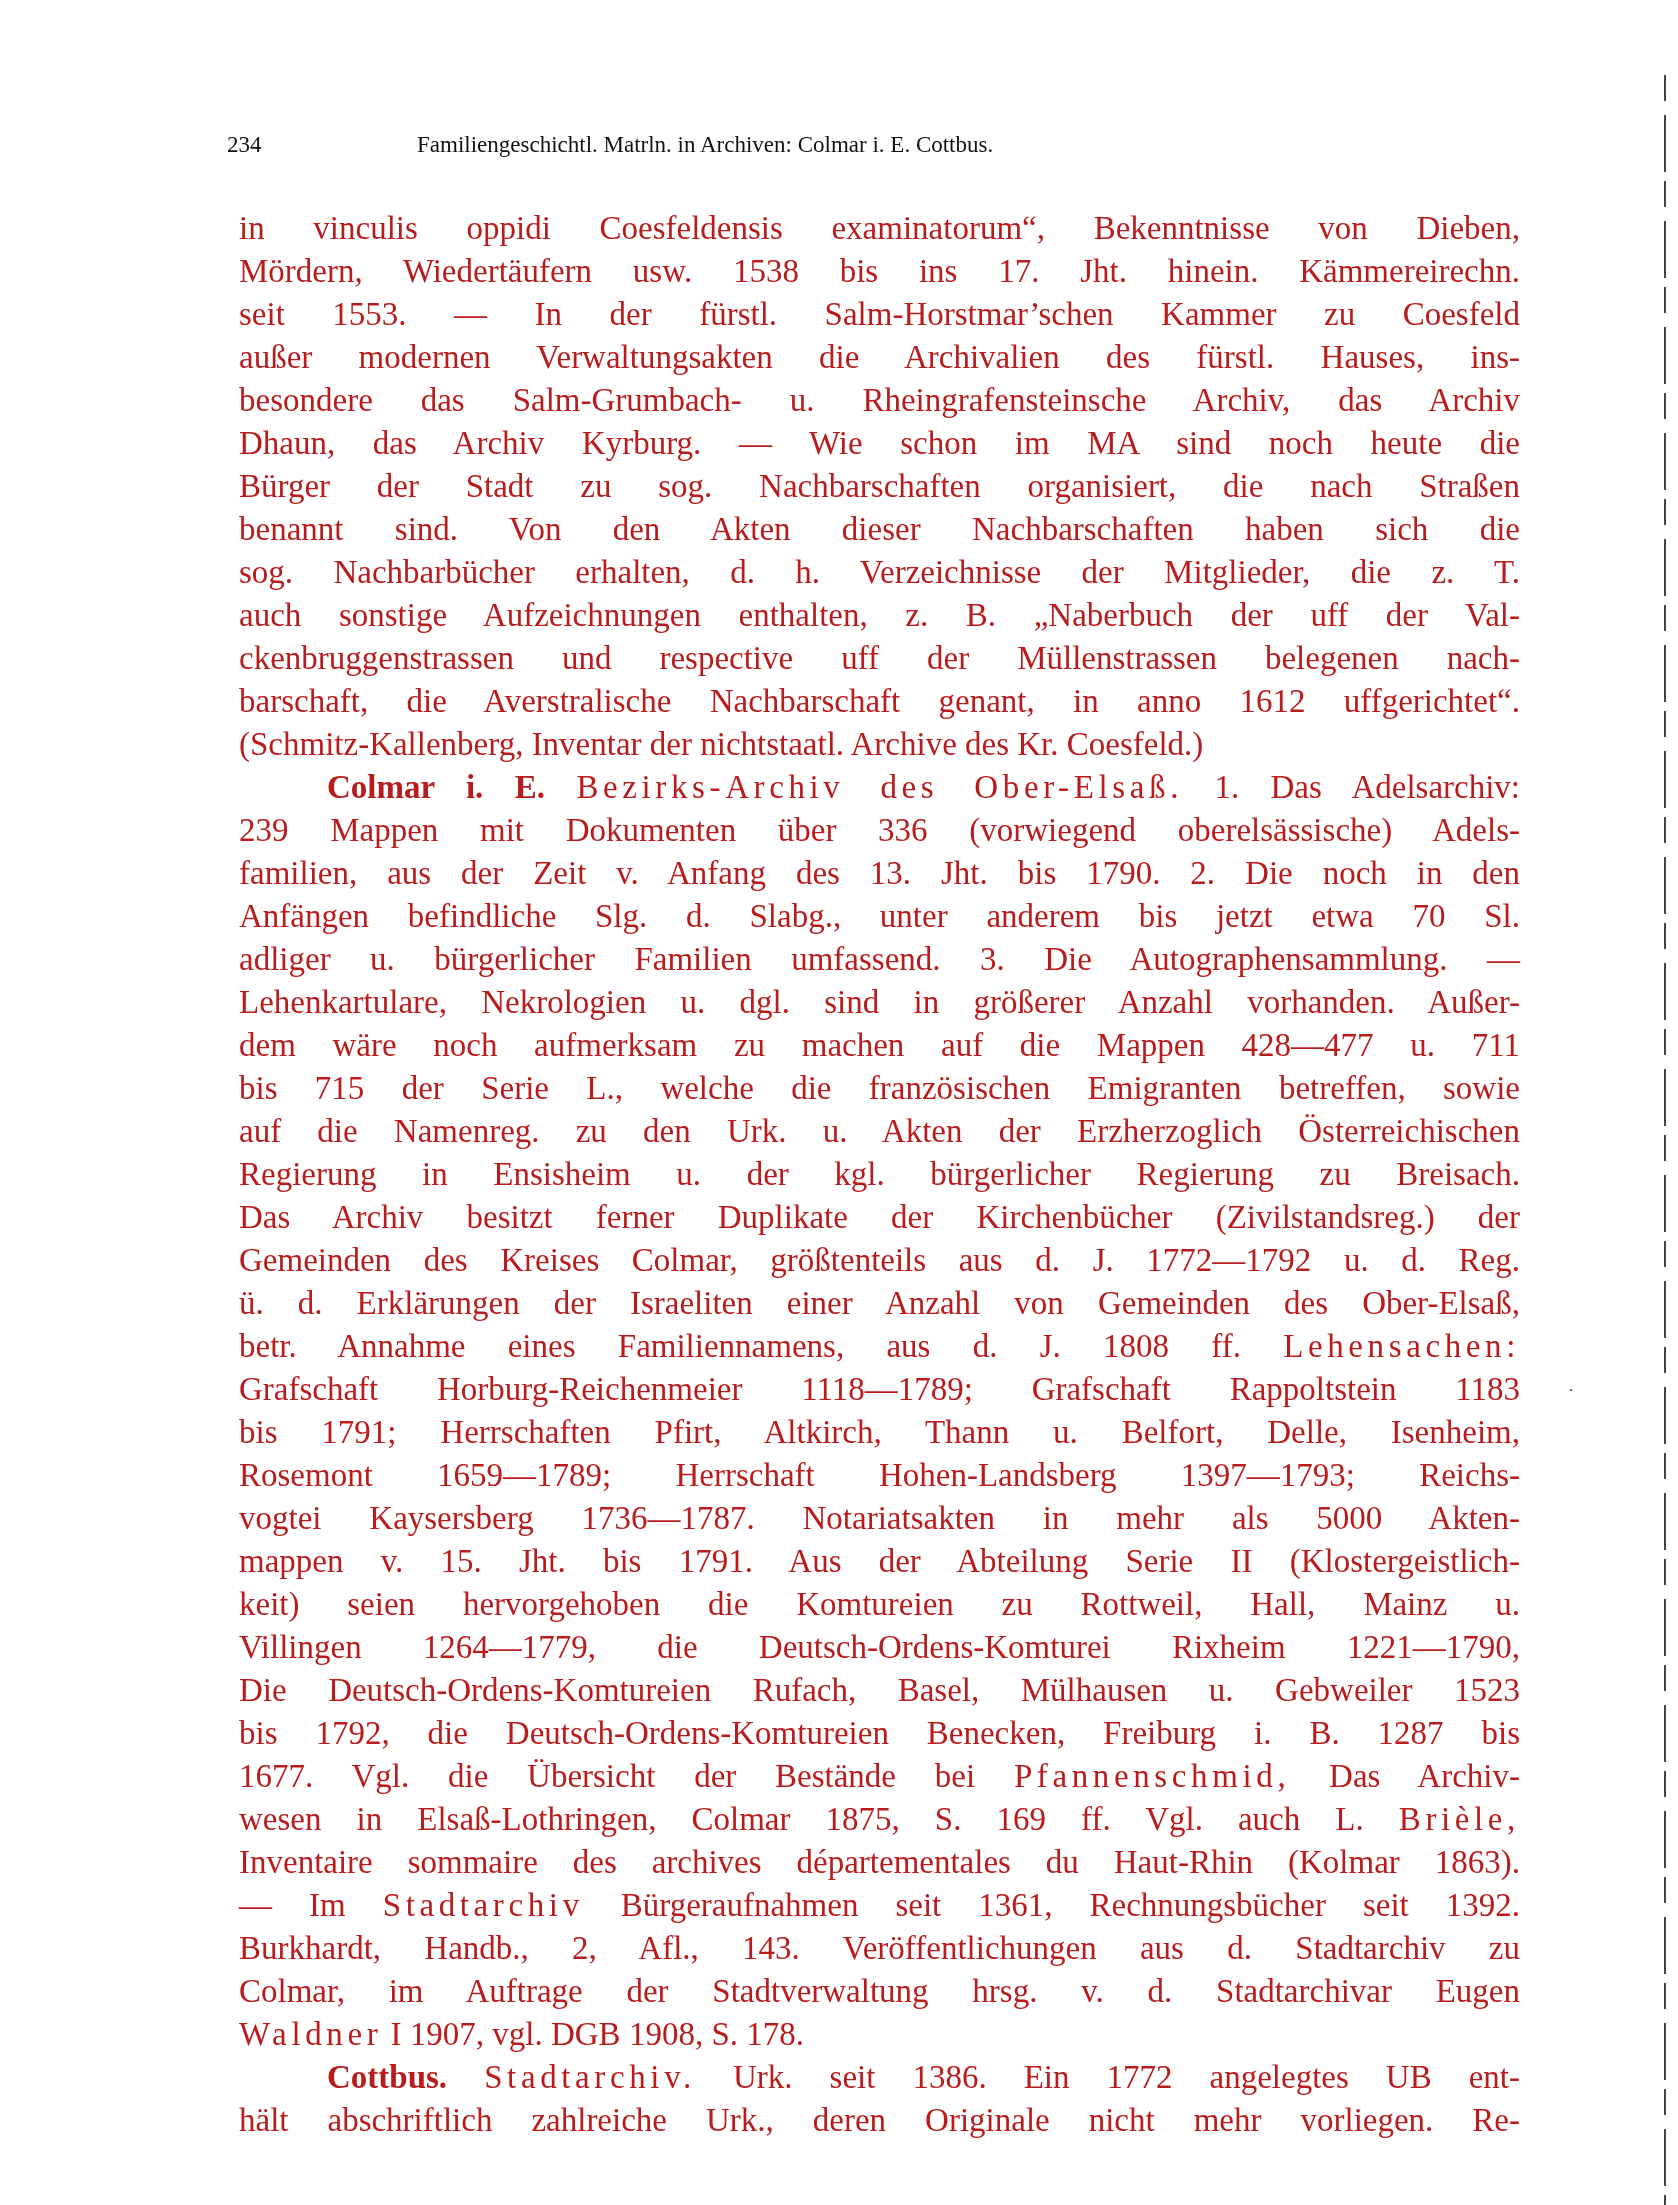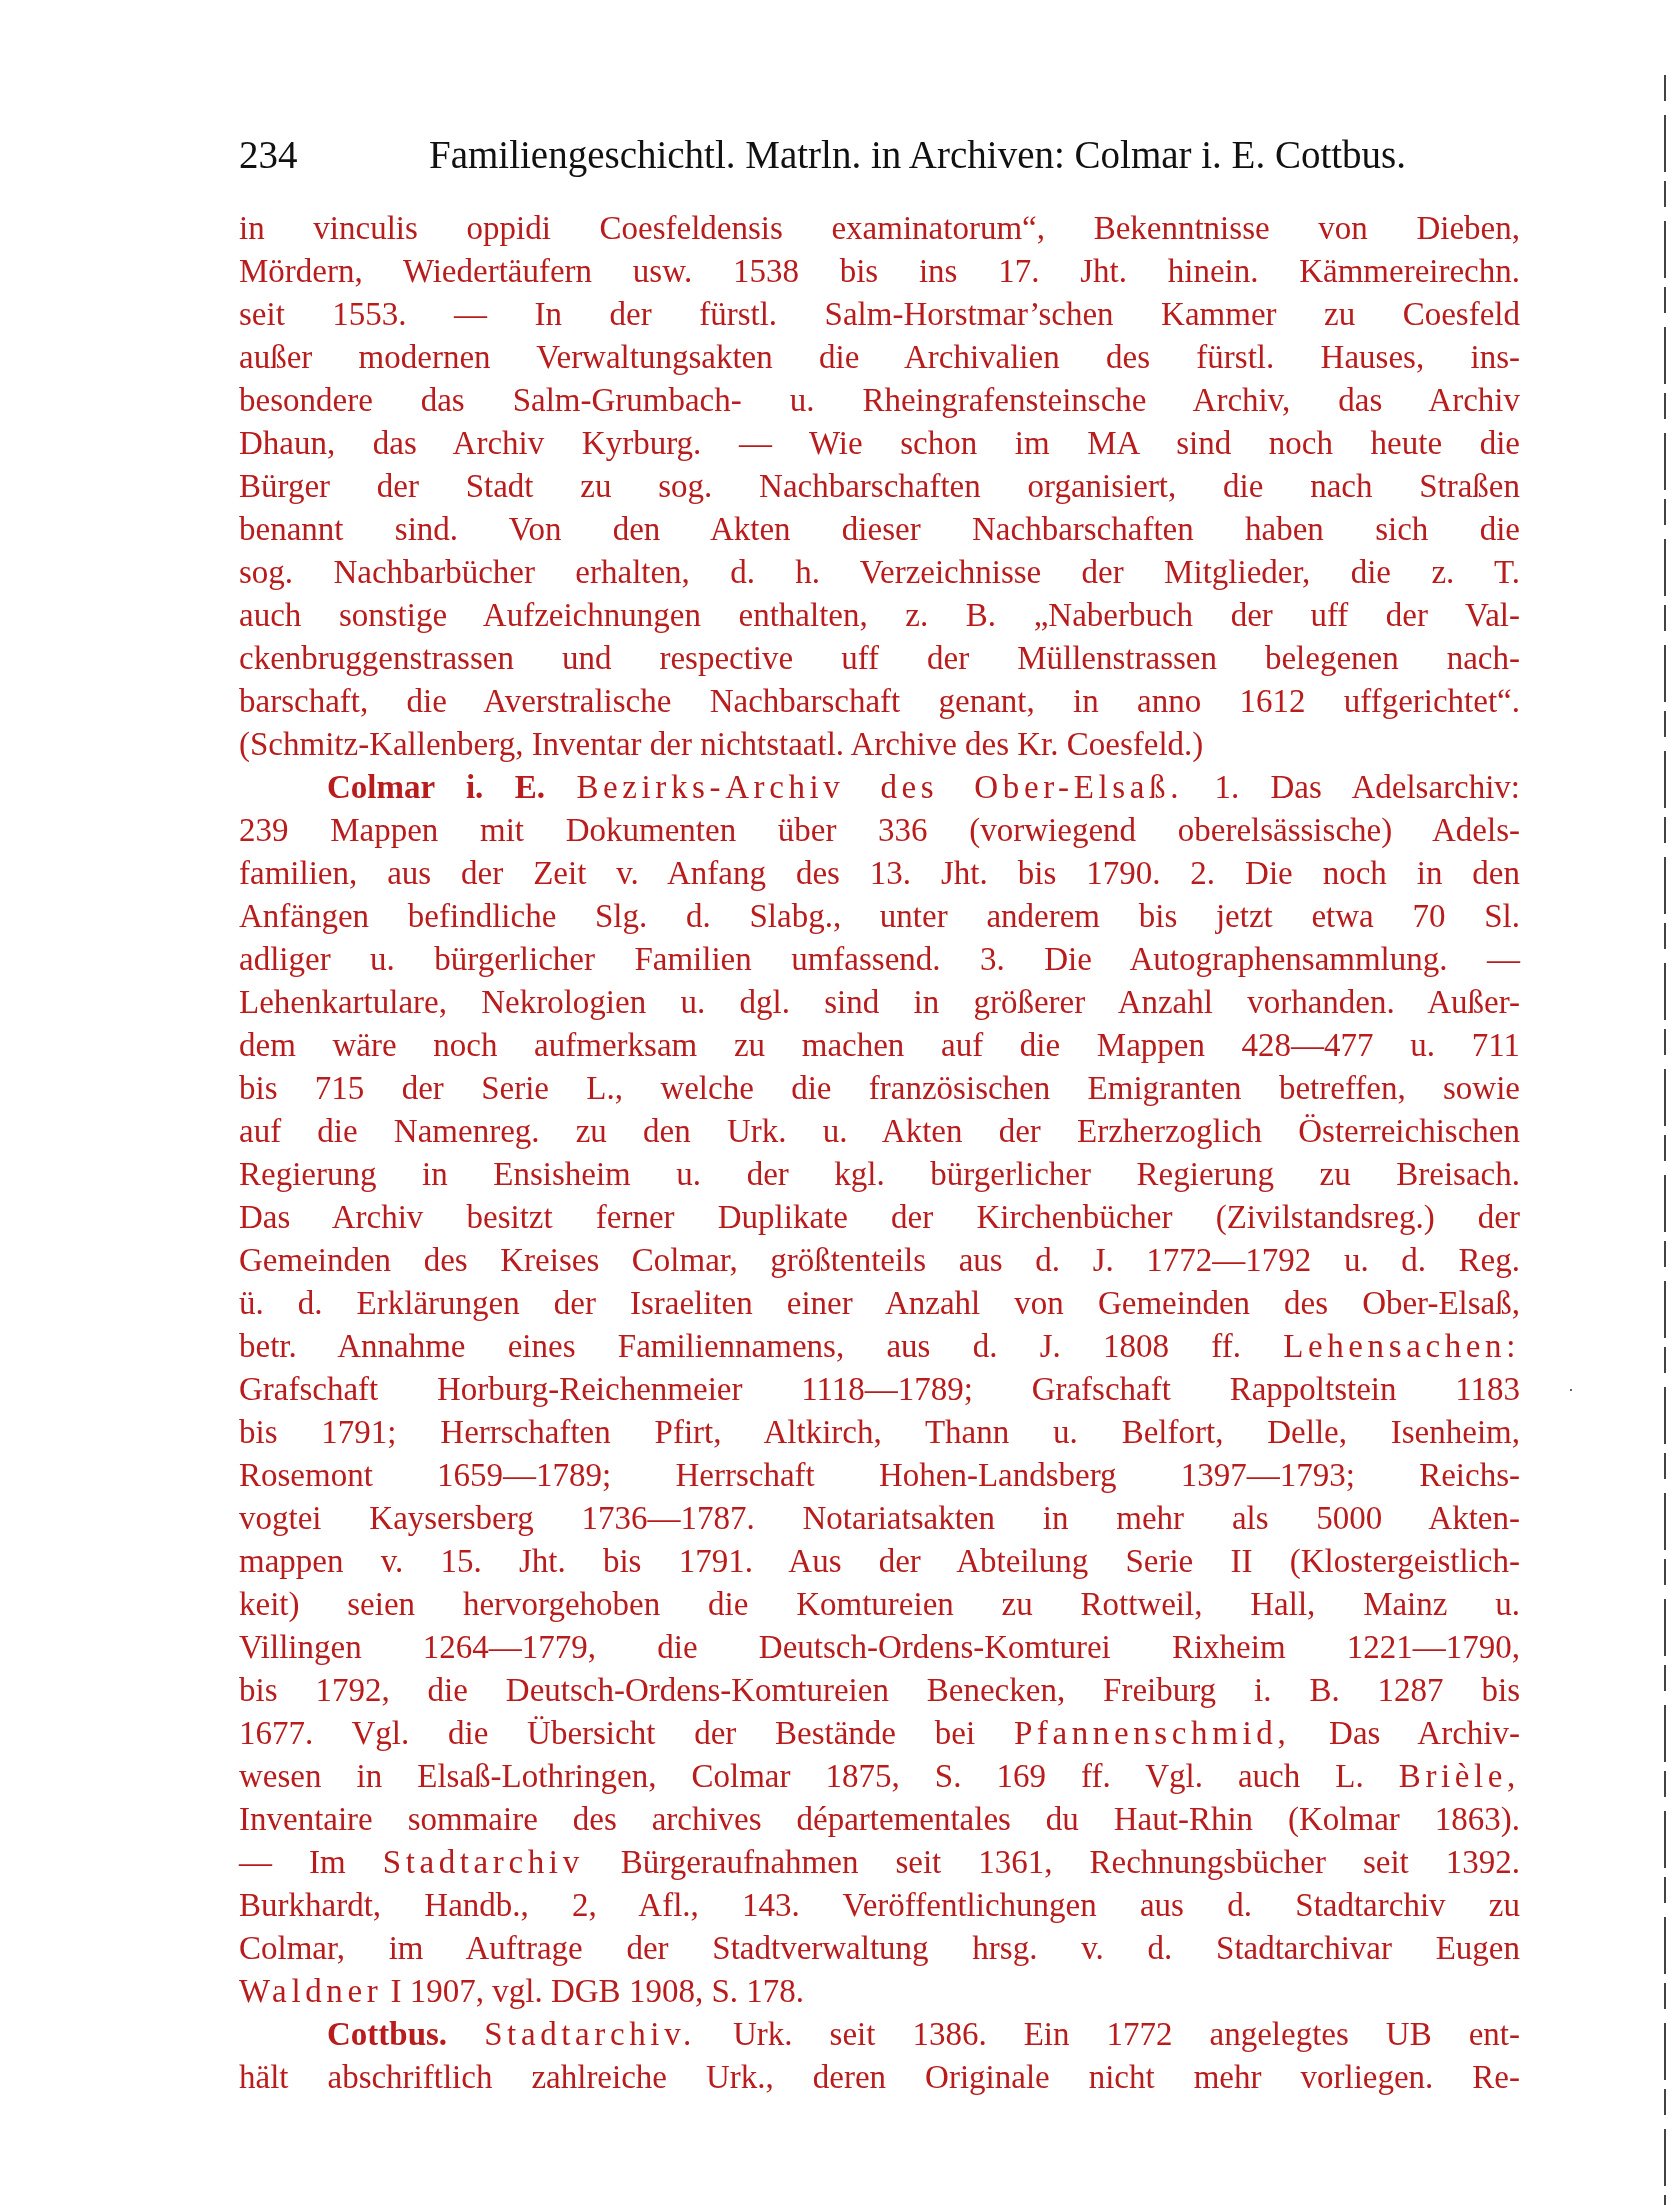--- a/index.html
+++ b/index.html
@@ -1,19 +1,19 @@
 <!DOCTYPE html>
 <html style="font-size:7px"><head>
 <meta charset="utf-8">
 <style>
   html, body { margin:0; padding:0; background:#ffffff; }
   body { width:1679px; height:2421px; position:relative; overflow:hidden; }
   .page { position:absolute; left:0; top:0; width:1679px; height:2421px; background:#ffffff; }
-  .header { position:absolute; left:239px; top:132px; width:1281px; height:44px;
-            font-family:"Liberation Serif", serif; font-size:39px; color:#111; }
+  .header { position:absolute; left:227px; top:132px; width:1281px; height:44px;
+            font-family:"Liberation Serif", serif; font-size:23px; color:#111; }
   .page-number { position:absolute; left:0; top:0; }
   .running-title { position:absolute; left:190px; top:0; white-space:nowrap; }
   .body { position:absolute; left:239px; top:207px; width:1281px;
           font-family:"Liberation Serif", serif; font-size:33px; line-height:43px;
           color:#b91c1c; text-align:justify; }
   .line { display:block; white-space:nowrap; text-align:justify; text-align-last:justify; height:43px; overflow:visible; }
   .line.last { text-align-last:left; }
   .indent { padding-left:88px; }
   .spaced { letter-spacing:0.14em; }
   .bold { font-weight:bold; }
@@ -58,20 +58,21 @@
       <div class="line"><span>Gemeinden des Kreises Colmar, größtenteils aus d. J. 1772—1792 u. d. Reg.</span></div>
       <div class="line"><span>ü. d. Erklärungen der Israeliten einer Anzahl von Gemeinden des Ober-Elsaß,</span></div>
       <div class="line"><span>betr. Annahme eines Familiennamens, aus d. J. 1808 ff.</span> <span class="spaced">Lehensachen:</span></div>
       <div class="line"><span>Grafschaft Horburg-Reichenmeier 1118—1789; Grafschaft Rappoltstein 1183</span></div>
       <div class="line"><span>bis 1791; Herrschaften Pfirt, Altkirch, Thann u. Belfort, Delle, Isenheim,</span></div>
       <div class="line"><span>Rosemont 1659—1789; Herrschaft Hohen-Landsberg 1397—1793; Reichs-</span></div>
       <div class="line"><span>vogtei Kaysersberg 1736—1787. Notariatsakten in mehr als 5000 Akten-</span></div>
       <div class="line"><span>mappen v. 15. Jht. bis 1791. Aus der Abteilung Serie II (Klostergeistlich-</span></div>
       <div class="line"><span>keit) seien hervorgehoben die Komtureien zu Rottweil, Hall, Mainz u.</span></div>
       <div class="line"><span>Villingen 1264—1779, die Deutsch-Ordens-Komturei Rixheim 1221—1790,</span></div>
+      <div class="line"><span>Die Deutsch-Ordens-Komtureien Rufach, Basel, Mülhausen u. Gebweiler 1523</span></div>
       <div class="line"><span>bis 1792, die Deutsch-Ordens-Komtureien Benecken, Freiburg i. B. 1287 bis</span></div>
       <div class="line"><span>1677. Vgl. die Übersicht der Bestände bei</span> <span class="spaced">Pfannenschmid,</span> <span>Das Archiv-</span></div>
       <div class="line"><span>wesen in Elsaß-Lothringen, Colmar 1875, S. 169 ff. Vgl. auch L.</span> <span class="spaced">Brièle,</span></div>
       <div class="line"><span>Inventaire sommaire des archives départementales du Haut-Rhin (Kolmar 1863).</span></div>
       <div class="line"><span>— Im</span> <span class="spaced">Stadtarchiv</span> <span>Bürgeraufnahmen seit 1361, Rechnungsbücher seit 1392.</span></div>
       <div class="line"><span>Burkhardt, Handb., 2, Afl., 143. Veröffentlichungen aus d. Stadtarchiv zu</span></div>
       <div class="line"><span>Colmar, im Auftrage der Stadtverwaltung hrsg. v. d. Stadtarchivar Eugen</span></div>
       <div class="line last"><span class="spaced">Waldner</span> <span>I 1907, vgl. DGB 1908, S. 178.</span></div>
       <div class="line indent"><span class="bold">Cottbus.</span> <span class="spaced">Stadtarchiv.</span> <span>Urk. seit 1386. Ein 1772 angelegtes UB ent-</span></div>
       <div class="line"><span>hält abschriftlich zahlreiche Urk., deren Originale nicht mehr vorliegen. Re-</span></div>

